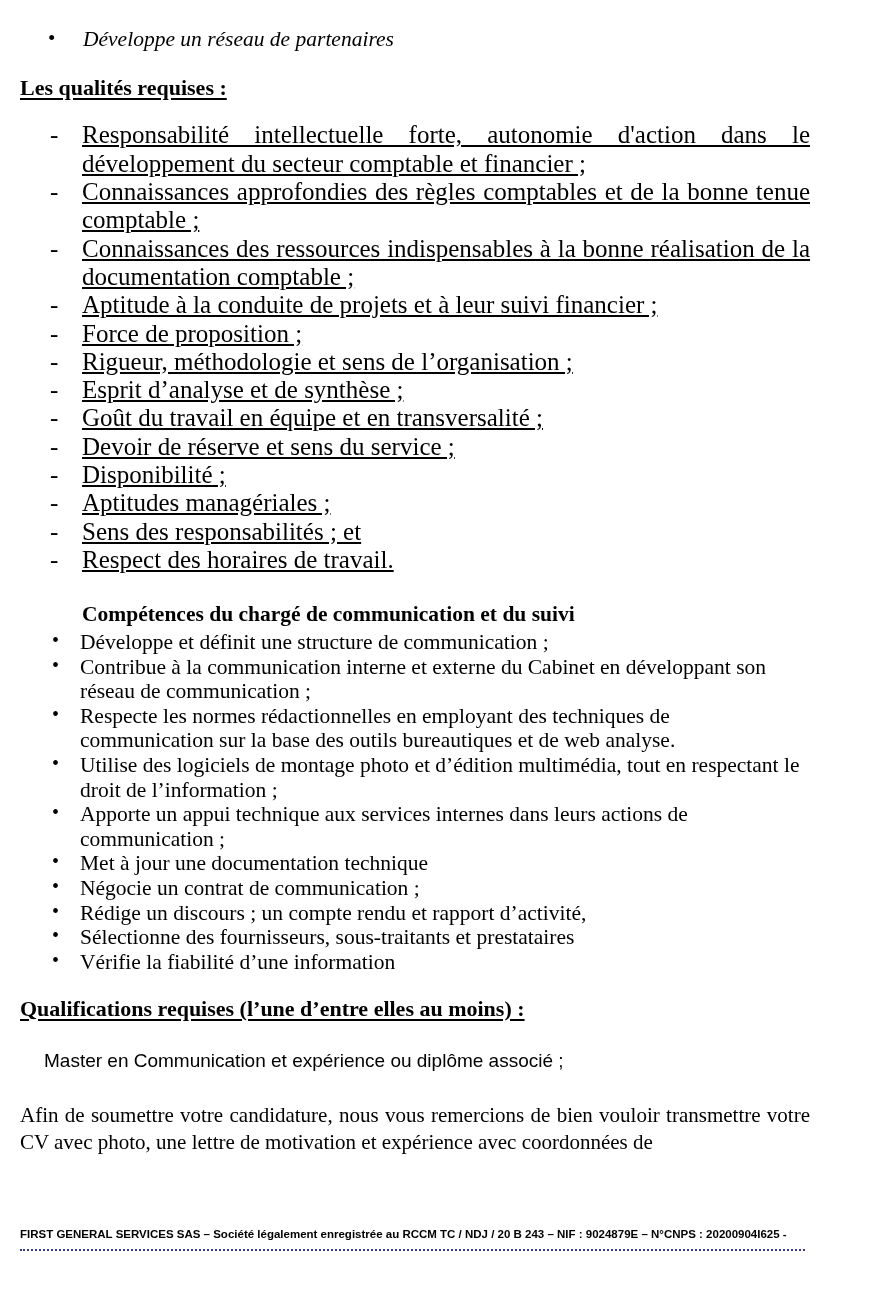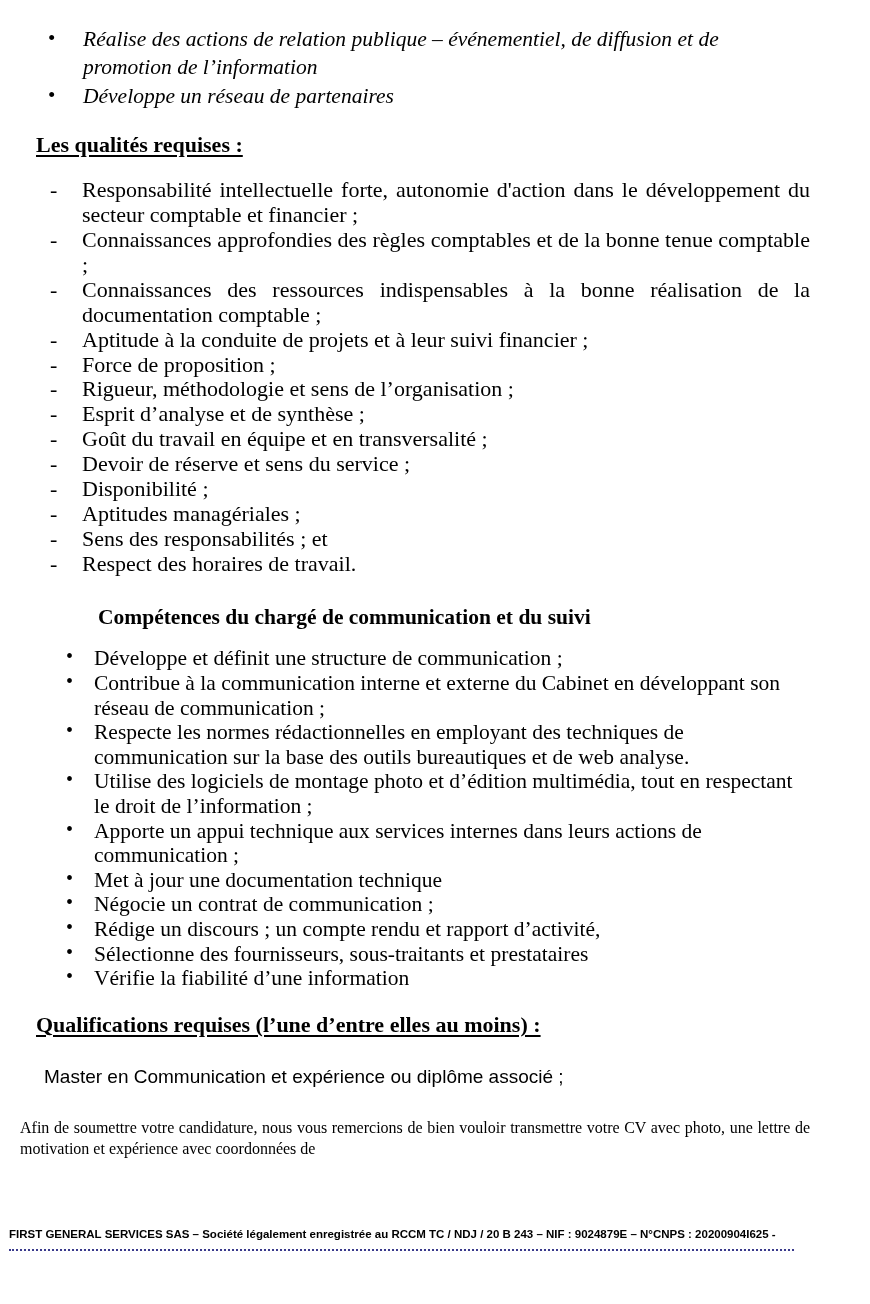--- a/index.html
+++ b/index.html
@@ -50,64 +50,65 @@
     font-size: 21px;
   }
 
   
   .heading-underline {
     font-weight: bold;
     font-size: 22px;
     line-height: 1.25;
     text-decoration: underline;
     text-underline-offset: 3px;
-    margin: 16px;
+    margin: 0;
     padding: 0;
   }
   .h-qualites { margin-top: 20px; }
   .h-qualifications { margin-top: 20px; }
 
   
   .dash-list {
     list-style: none;
     margin: 0;
     padding: 0;
     margin-top: 20px;
   }
   .dash-list li {
     position: relative;
-    font-size: 22px;
+    font-size: 25px;
     line-height: 1.132;
     padding-left: 62px;
     margin: 0;
     text-align: justify;
     text-justify: inter-word;
+    text-decoration: underline;
   }
   .dash-list li::before {
     content: "-";
     position: absolute;
     left: 30px;
     top: 0;
   }
   .dash-list li.nojustify { text-align: left; }
 
   
   .sub-heading {
     font-weight: bold;
     font-size: 21.5px;
     line-height: 1.2;
-    margin: 16px;
+    margin: 0;
     padding-left: 62px;
     margin-top: 28px;
   }
 
   
   .bullet-list {
     list-style: none;
-    margin: 16px;
+    margin: 2px;
     padding: 0;
     margin-top: 2px;
   }
   .bullet-list li {
     position: relative;
     font-size: 21.5px;
     line-height: 1.145;
     padding-left: 58px;
     margin: 0;
     text-align: left;
@@ -126,32 +127,32 @@
     font-weight: normal;
     font-size: 19px;
     line-height: 1.2;
     margin: 0;
     padding-left: 24px;
     margin-top: 28px;
   }
 
   
   .closing-paragraph {
-    font-size: 16px;
+    font-size: 21px;
     line-height: 1.30;
     margin: 0;
     margin-top: 29px;
     text-align: justify;
     text-justify: inter-word;
   }
 
   
   .footer {
     position: absolute;
-    left: 9px;
+    left: 20px;
     top: 1228px;
     width: 790px;
   }
   .footer-text {
     font-family: "Liberation Sans", "DejaVu Sans", sans-serif;
     font-weight: bold;
     font-size: 11.5px;
     line-height: 1.2;
     color: #000000;
     white-space: nowrap;
@@ -164,21 +165,20 @@
     border-top: 2px dotted #3a3a8c;
   }
 </style>
 </head>
 <body>
 
 <div class="page">
   <div class="content">
 
     <ul class="italic-list">
-      <li>Réalise des actions de relation publique – événementiel, de diffusion et de promotion de l’information</li>
       <li>Développe un réseau de partenaires</li>
     </ul>
 
     <p class="heading-underline h-qualites">Les qualités requises :</p>
 
     <ul class="dash-list">
       <li>Responsabilité intellectuelle forte, autonomie d'action dans le développement du secteur comptable et financier ;</li>
       <li>Connaissances approfondies des règles comptables et de la bonne tenue comptable ;</li>
       <li>Connaissances des ressources indispensables à la bonne réalisation de la documentation comptable ;</li>
       <li class="nojustify">Aptitude à la conduite de projets et à leur suivi financier ;</li>

